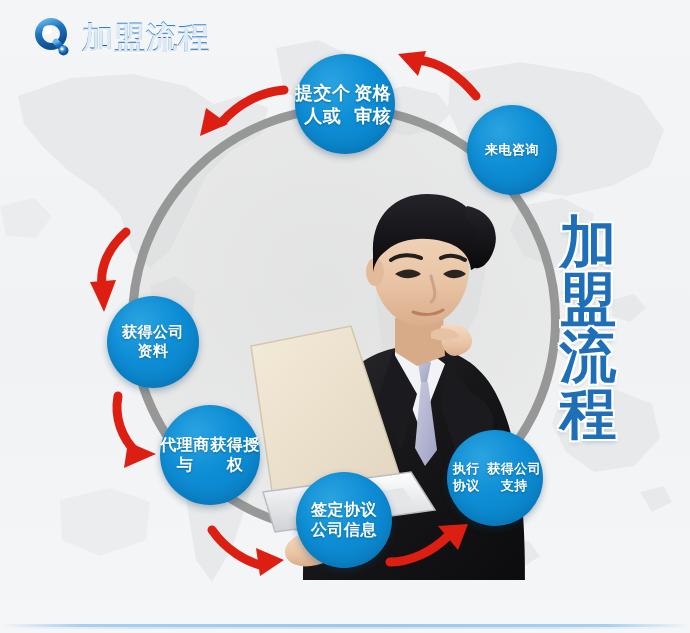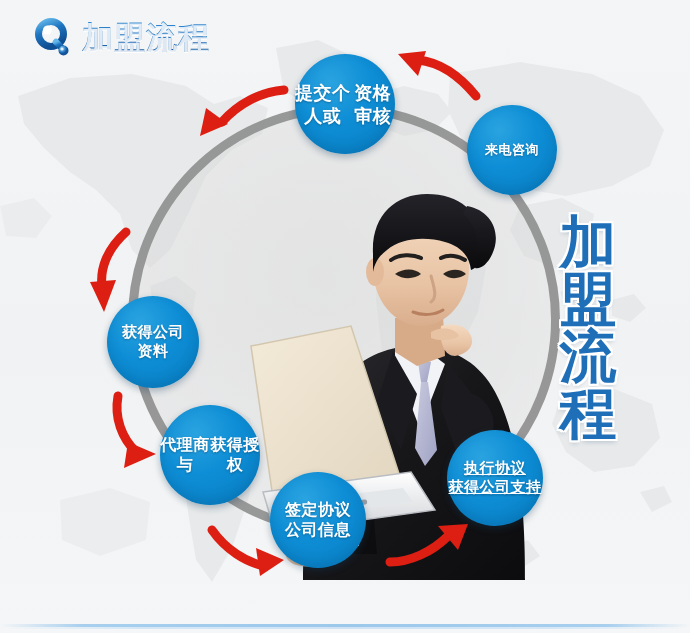--- a/index.html
+++ b/index.html
@@ -300,25 +300,25 @@
   <div class="node" style="left:107px;top:296px;width:92px;height:92px;font-size:15px;flex-direction:column;">
     <span>获得公司</span>
     <span>资料</span>
   </div>
 
   <div class="node" style="left:160px;top:405px;width:100px;height:100px;font-size:16px;flex-direction:row;align-items:center;">
     <span>代理商与</span>
     <span>获得授权</span>
   </div>
 
-  <div class="node" style="left:270px;top:472px;width:96px;height:96px;font-size:16px;flex-direction:column;">
+  <div class="node" style="left:296px;top:472px;width:96px;height:96px;font-size:16px;flex-direction:column;">
     <span>签定协议</span>
     <span>公司信息</span>
   </div>
 
-  <div class="node" style="left:447px;top:430px;width:96px;height:96px;font-size:15px;flex-direction:column;text-decoration:underline;">
+  <div class="node" style="left:447px;top:430px;width:96px;height:96px;font-size:13px;flex-direction:row;">
     <span>执行协议</span>
     <span>获得公司支持</span>
   </div>
 
   <div class="bottom-rule2"></div>
   <div class="bottom-rule"></div>
 </div>
 
 </body></html>

